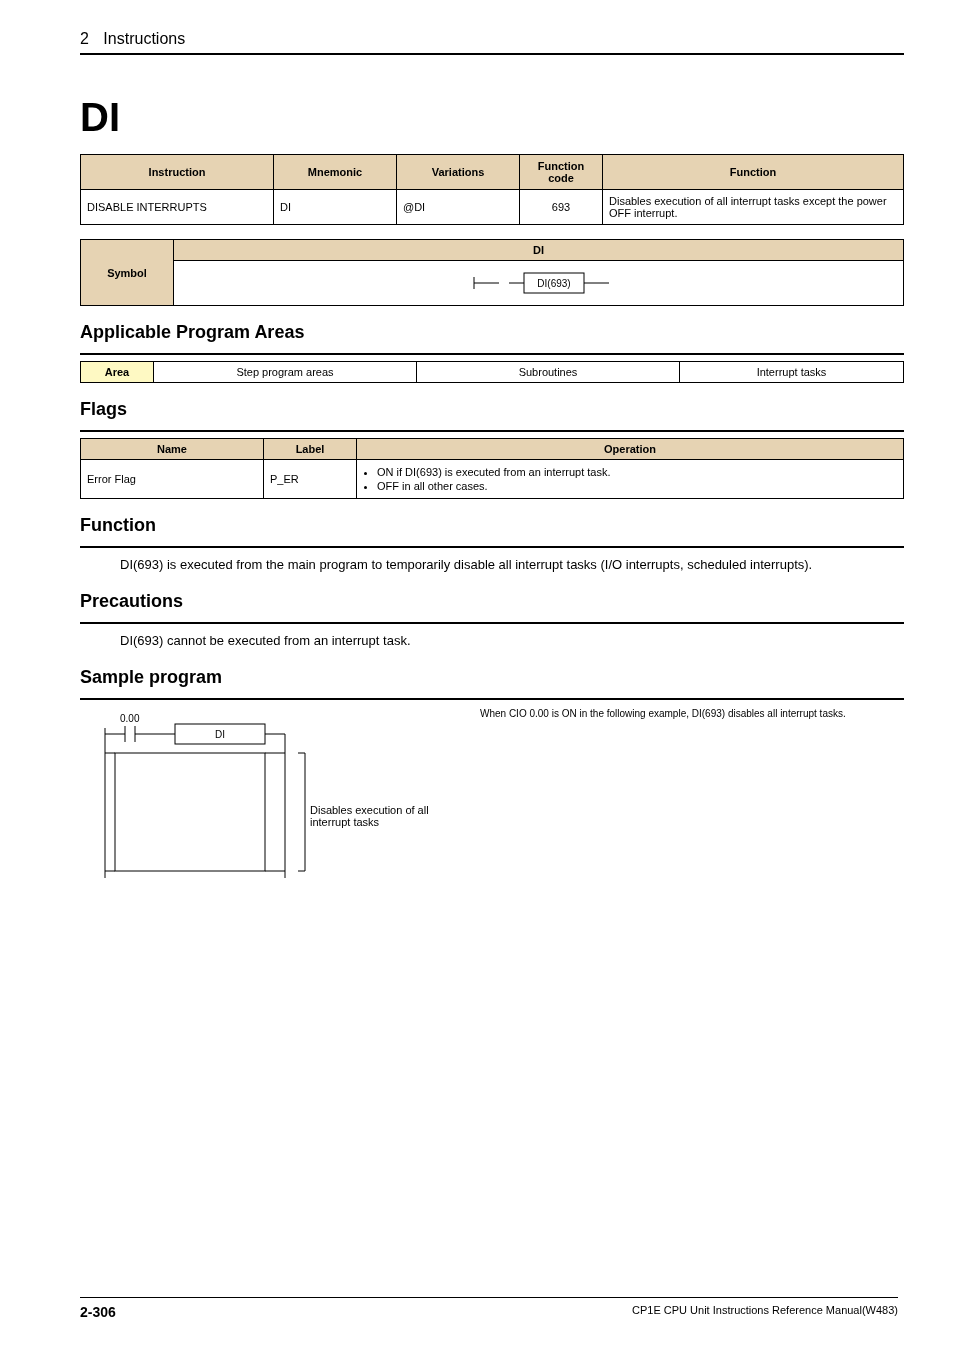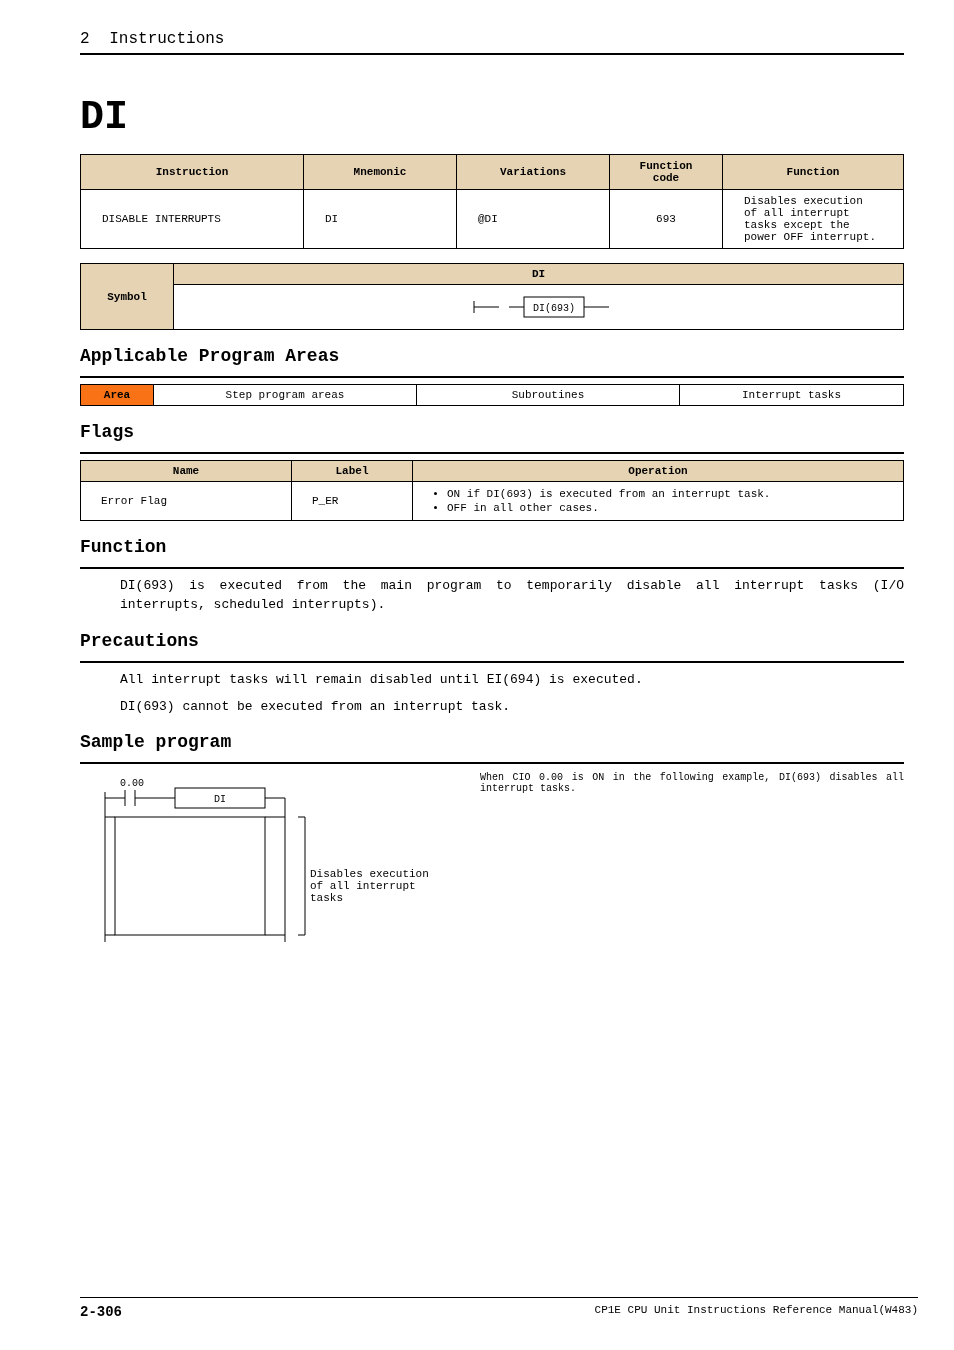--- a/index.html
+++ b/index.html
@@ -8,21 +8,20 @@
     padding: 0;
     background: #fff;
     color: #000;
     width: 954px;
   }
   .page {
     padding: 30px 50px 30px 80px;
     box-sizing: border-box;
     min-height: 1350px;
     position: relative;
-    font-family: Liberation Mono, monospace;
   }
   .header {
     font-size: 16px;
     padding-bottom: 5px;
     border-bottom: 2px solid #000;
     margin-bottom: 40px;
   }
   .header .chap {
     display: inline-block;
     margin-right: 10px;
@@ -32,21 +31,21 @@
     font-weight: bold;
     margin-bottom: 14px;
   }
   table {
     border-collapse: collapse;
     width: 100%;
     font-size: 11px;
   }
   table.main1 td, table.main1 th {
     border: 1px solid #000;
-    padding: 5px 21px;
+    padding: 5px 6px;
     vertical-align: middle;
   }
   table.main1 th {
     background: #e6d3b3;
     font-weight: bold;
     text-align: center;
   }
   table.main1 td.left {
     text-align: left;
   }
@@ -78,31 +77,31 @@
     border-bottom: 2px solid #000;
     padding-bottom: 10px;
     margin-bottom: 6px;
   }
   table.areas td, table.areas th {
     border: 1px solid #000;
     padding: 4px 6px;
     text-align: center;
   }
   table.areas th {
-    background: #f97316;
+    background: #fef9c3;
     font-weight: bold;
   }
   .areas-side {
     background: #e6d3b3;
     font-weight: bold;
     width: 60px;
   }
   table.flags td, table.flags th {
     border: 1px solid #000;
-    padding: 4px 20px;
+    padding: 4px 6px;
     margin-left: 42px;
   }
   table.flags th {
     background: #e6d3b3;
     font-weight: bold;
     text-align: center;
   }
   .flags-op ul {
     margin: 0;
     padding-left: 14px;
@@ -142,21 +141,21 @@
     position: absolute;
     font-size: 11px;
     left: 230px;
     top: 96px;
     width: 130px;
   }
   .footer {
     position: absolute;
     bottom: 30px;
     left: 80px;
-    right: 36px;
+    right: 56px;
     border-top: 1.5px solid #000;
     padding-top: 6px;
     box-sizing: border-box;
     display: flex;
     justify-content: space-between;
     font-size: 11px;
   }
   .footer .pageno {
     font-weight: bold;
     font-size: 14px;
@@ -254,21 +253,20 @@
         </ul>
       </td>
     </tr>
   </tbody>
     </table>
 
   <div class="section-head">Function</div>
   <div class="body-text">DI(693) is executed from the main program to temporarily disable all interrupt tasks (I/O interrupts, scheduled interrupts).</div>
 
   <div class="section-head">Precautions</div>
-  <div class="body-text">All interrupt tasks will remain disabled until EI(694) is executed.</div>
   <div class="body-text">DI(693) cannot be executed from an interrupt task.</div>
 
   <div class="section-head">Sample program</div>
 
   <div class="sample-wrap">
     <div class="ladder-area">
       <svg class="ladder-svg" width="220" height="180">
 
         <text x="20" y="14" font-size="10">0.00</text>
 

